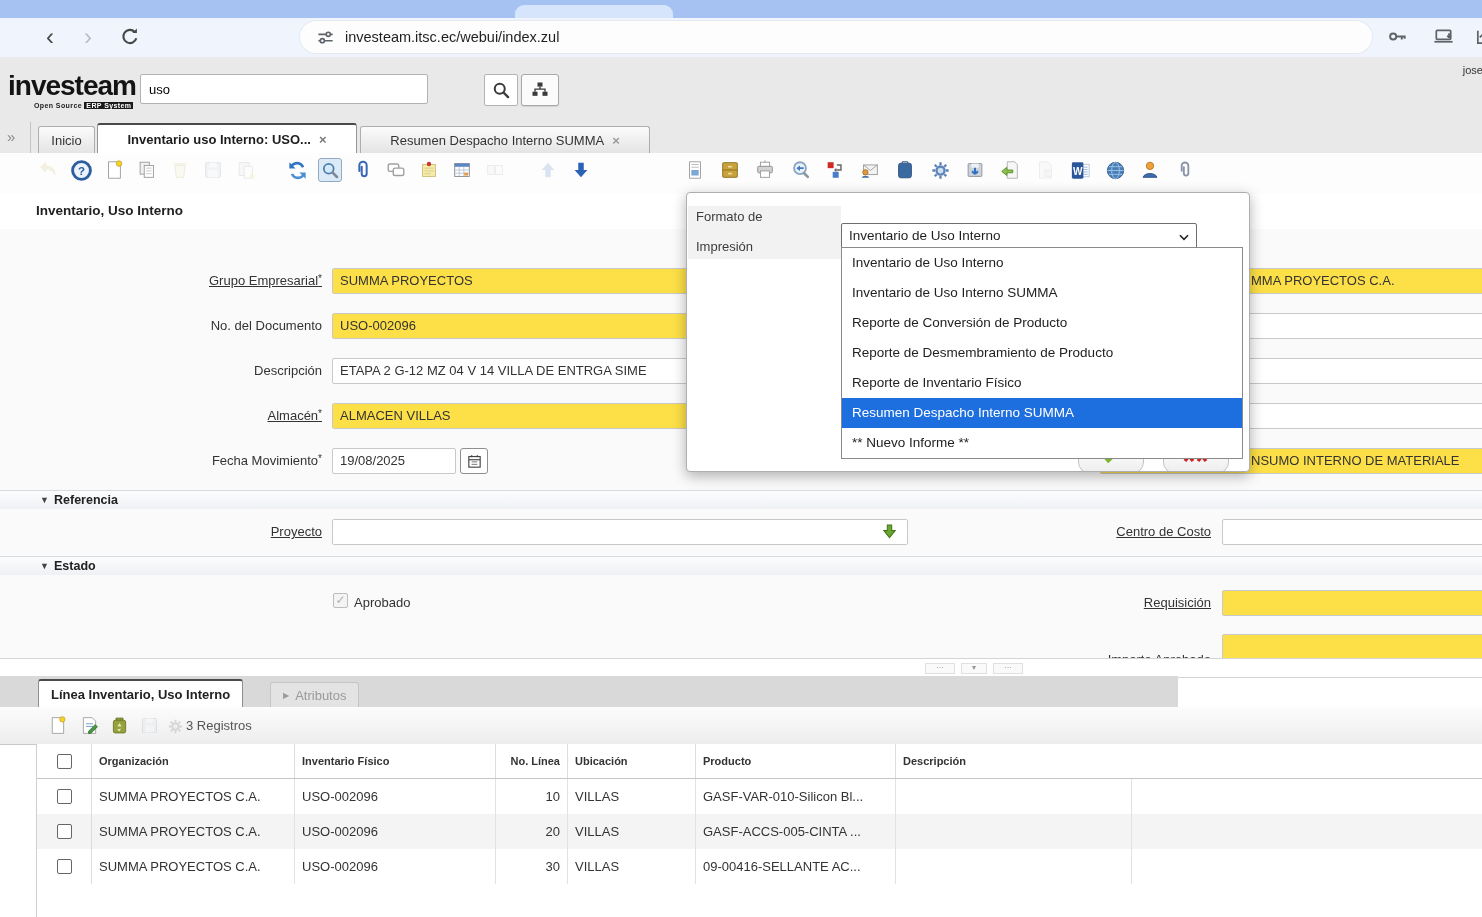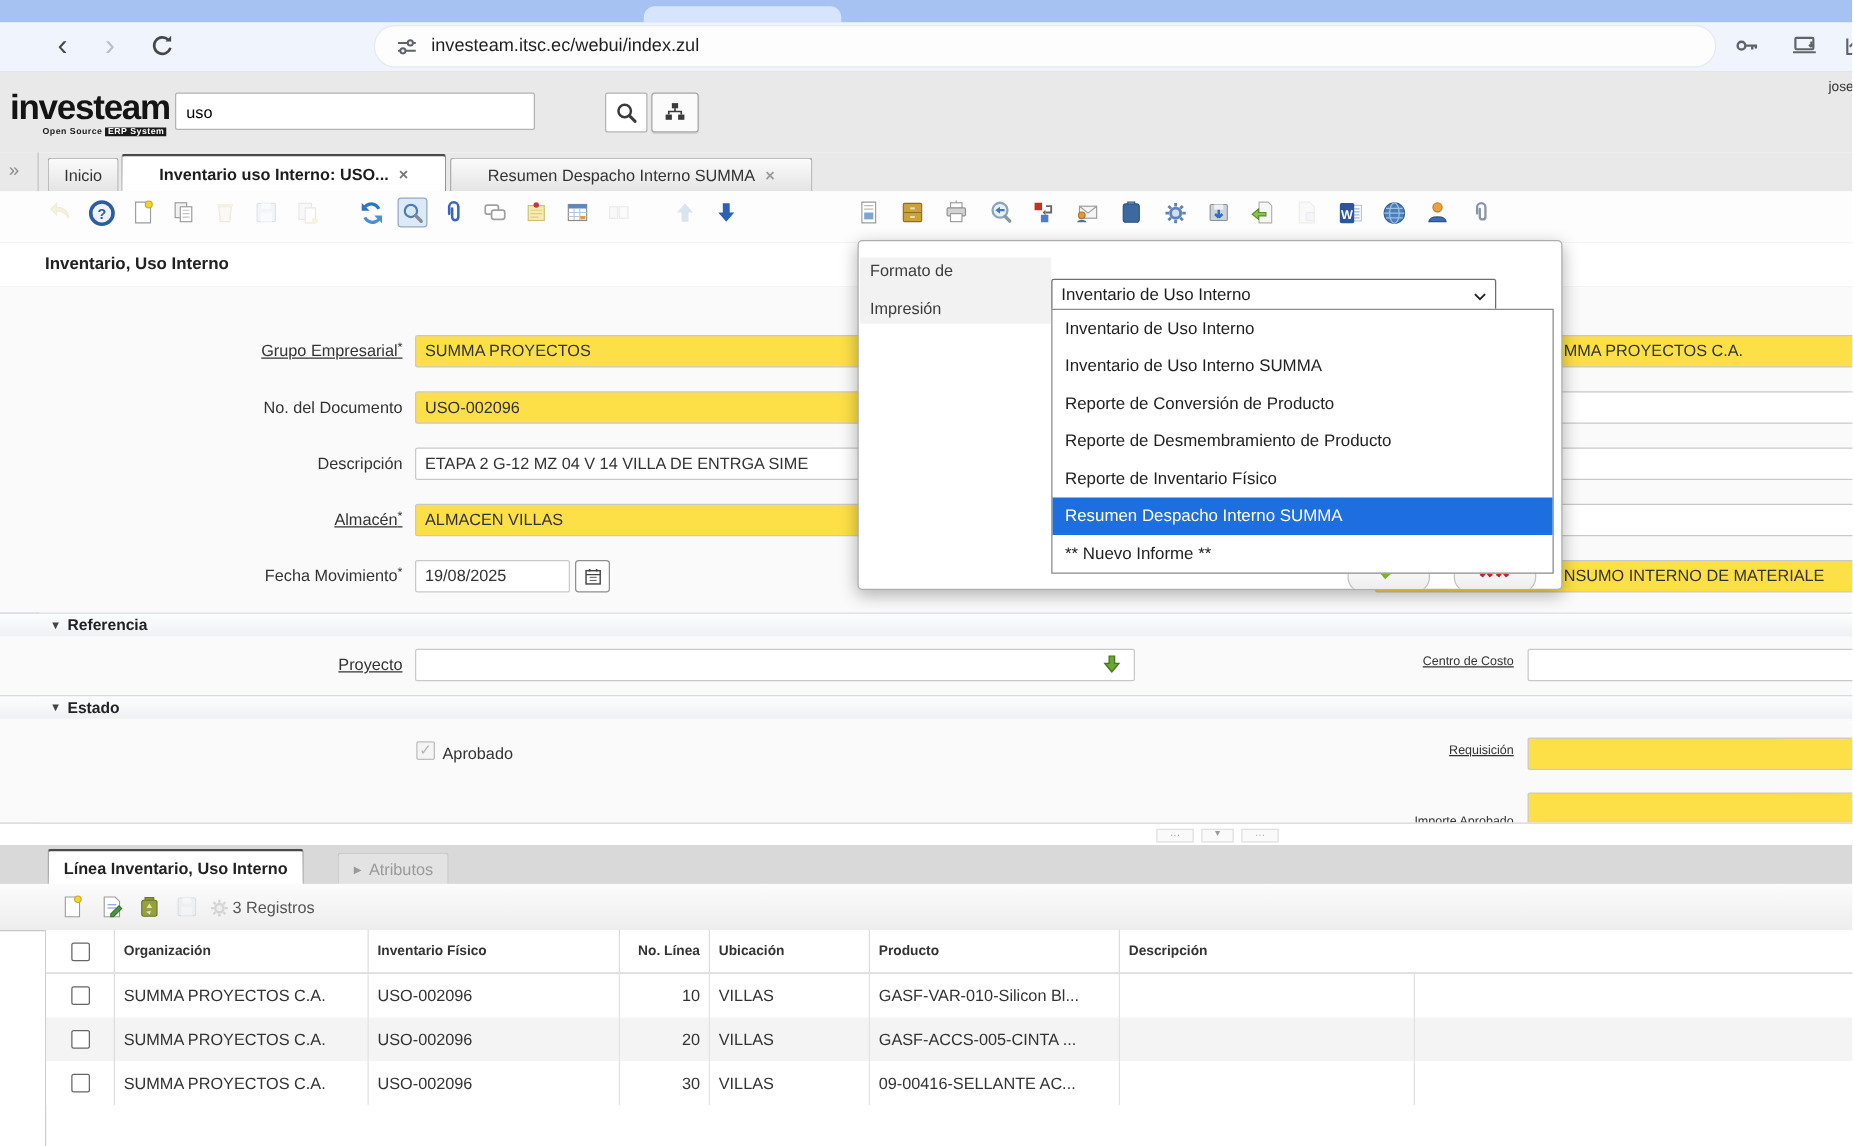--- a/index.html
+++ b/index.html
@@ -46,28 +46,28 @@
   .fbox{box-sizing:border-box;height:26px;line-height:24px;border:1px solid #c9c9c9;border-radius:2px;padding:0 7px;font-size:13px;color:#333;background:#fff;white-space:nowrap;overflow:hidden;}
   .fbox.ro{background:#fde047;}
   .rightbox{left:1100px;right:-2px;}
   .rightbox .shifted{position:absolute;left:150px;top:0;}
   
   .sechdr{left:0;width:1482px;height:19px;background:linear-gradient(#fdfdfe,#edf0f4);border-top:1px solid #d6dbe1;border-bottom:1px solid #d6dbe1;}
   .sechdr .tri{position:absolute;left:40px;top:4px;font-size:9px;color:#444;}
   .sechdr .st{position:absolute;left:54px;top:2px;font-weight:bold;font-size:12.5px;color:#222;}
   .refbg{left:0;top:509px;width:1482px;height:47px;background:#fafafa;}
   .estbg{left:0;top:575px;width:1482px;height:83px;background:#fafafa;}
-  .rlabel{width:311px;left:900px;text-align:right;font-size:10px;color:#333;}
+  .rlabel{width:311px;left:900px;text-align:right;font-size:13px;color:#333;}
   .cb{box-sizing:border-box;width:15px;height:15px;border:1.5px solid #666;border-radius:2px;background:#fff;display:inline-block;}
   .cb.checked-dis{border-color:#bdbdbd;background:#f4f4f4;color:#b3b3b3;font-size:12px;line-height:12px;text-align:center;}
   
   .splitter{left:0;top:658px;width:1482px;height:18px;background:#fff;border-top:1px solid #d4d4d4;border-bottom:1px solid #d4d4d4;}
   .sbtn{position:absolute;top:4px;height:9px;width:28px;border:1px solid #e0e0e0;background:#fafafa;color:#999;font-size:8px;line-height:7px;text-align:center;}
   
-  .dtabstrip{left:0;top:676px;width:1482px;height:31px;background:#d9d9d9;border-bottom:1px solid #bdbdbd;}
+  .dtabstrip{left:0;top:676px;width:1178px;height:31px;background:#d9d9d9;border-bottom:1px solid #bdbdbd;}
   .dtab{box-sizing:border-box;position:absolute;display:flex;align-items:center;gap:6px;padding:0 12px;}
   .dtab.active{left:38px;top:3px;height:29px;background:#fff;border:1px solid #8f8f8f;border-top:2px solid #4a4a4a;border-bottom:none;border-radius:3px 3px 0 0;font-weight:bold;font-size:13px;color:#222;}
   .dtab.inactive{left:270px;top:6px;height:25px;background:#e3e3e3;border:1px solid #c6c6c6;border-bottom:none;border-radius:3px 3px 0 0;color:#9a9a9a;font-size:13px;}
   .dtoolbar{left:0;top:707px;width:1482px;height:37px;background:linear-gradient(#fcfcfc,#ededed);border-bottom:1px solid #c9c9c9;}
   .i22{width:22px;height:22px;display:inline-flex;align-items:center;justify-content:center;}
   .records{position:absolute;left:186px;top:11px;font-size:13px;color:#555;}
   
   .tbl{left:36px;top:744px;right:0;bottom:0;border-left:1px solid #cfcfcf;}
   .thead{display:flex;height:34px;border-bottom:1px solid #c6c6c6;background:#fff;align-items:center;}
   .th{box-sizing:border-box;font-weight:bold;font-size:11px;color:#333;padding:0 7px;border-right:1px solid #ddd;height:34px;line-height:34px;white-space:nowrap;overflow:hidden;}

